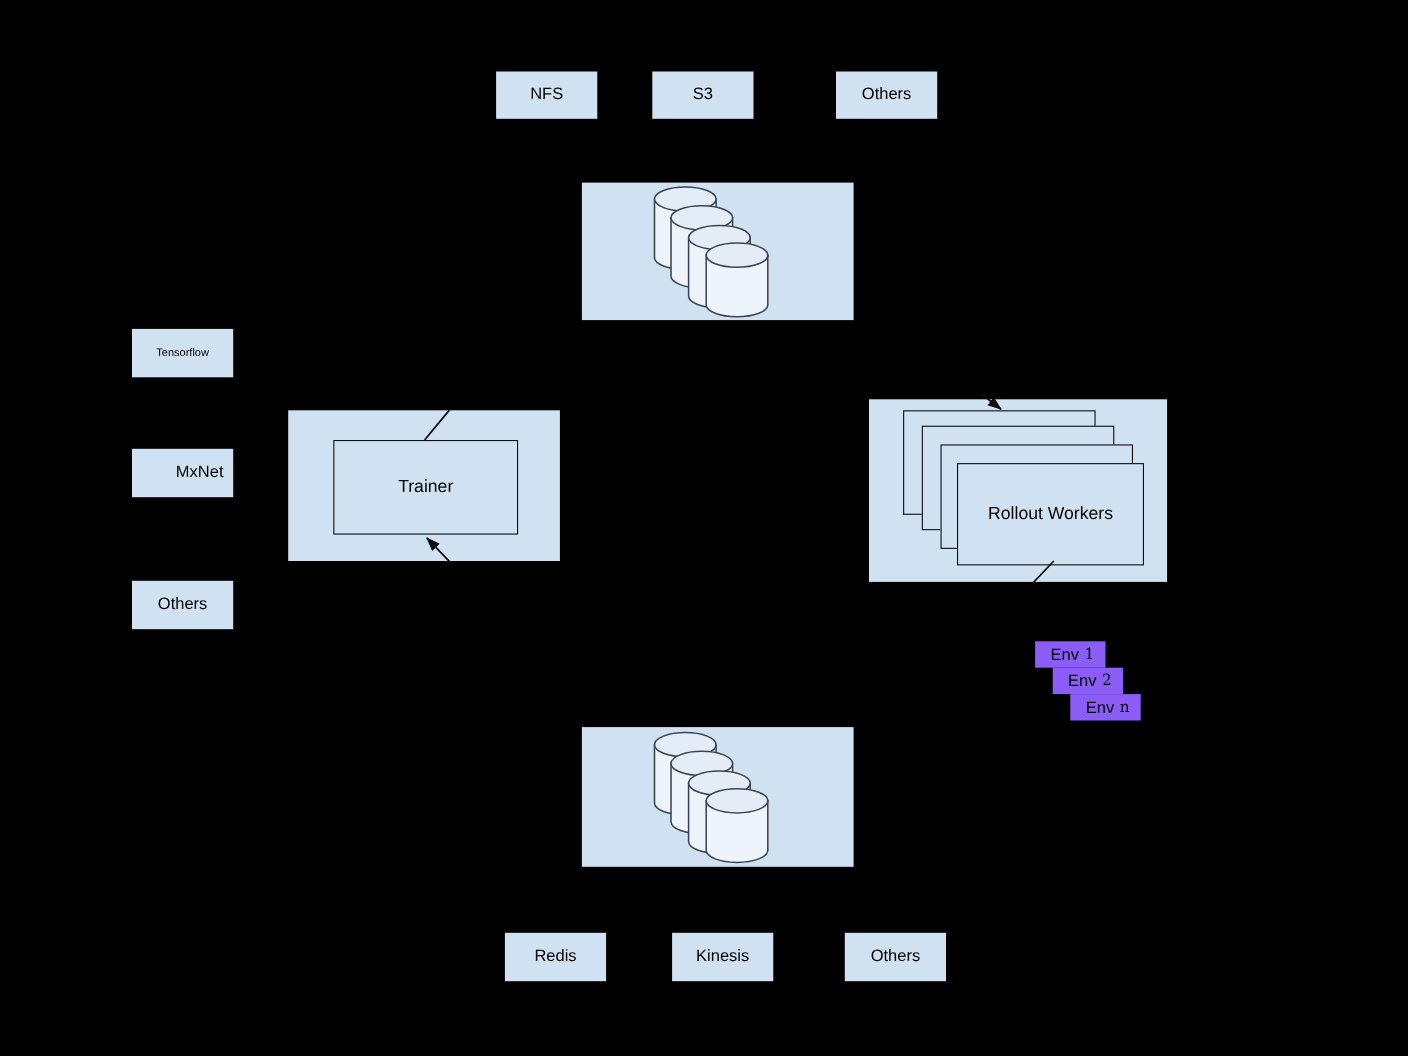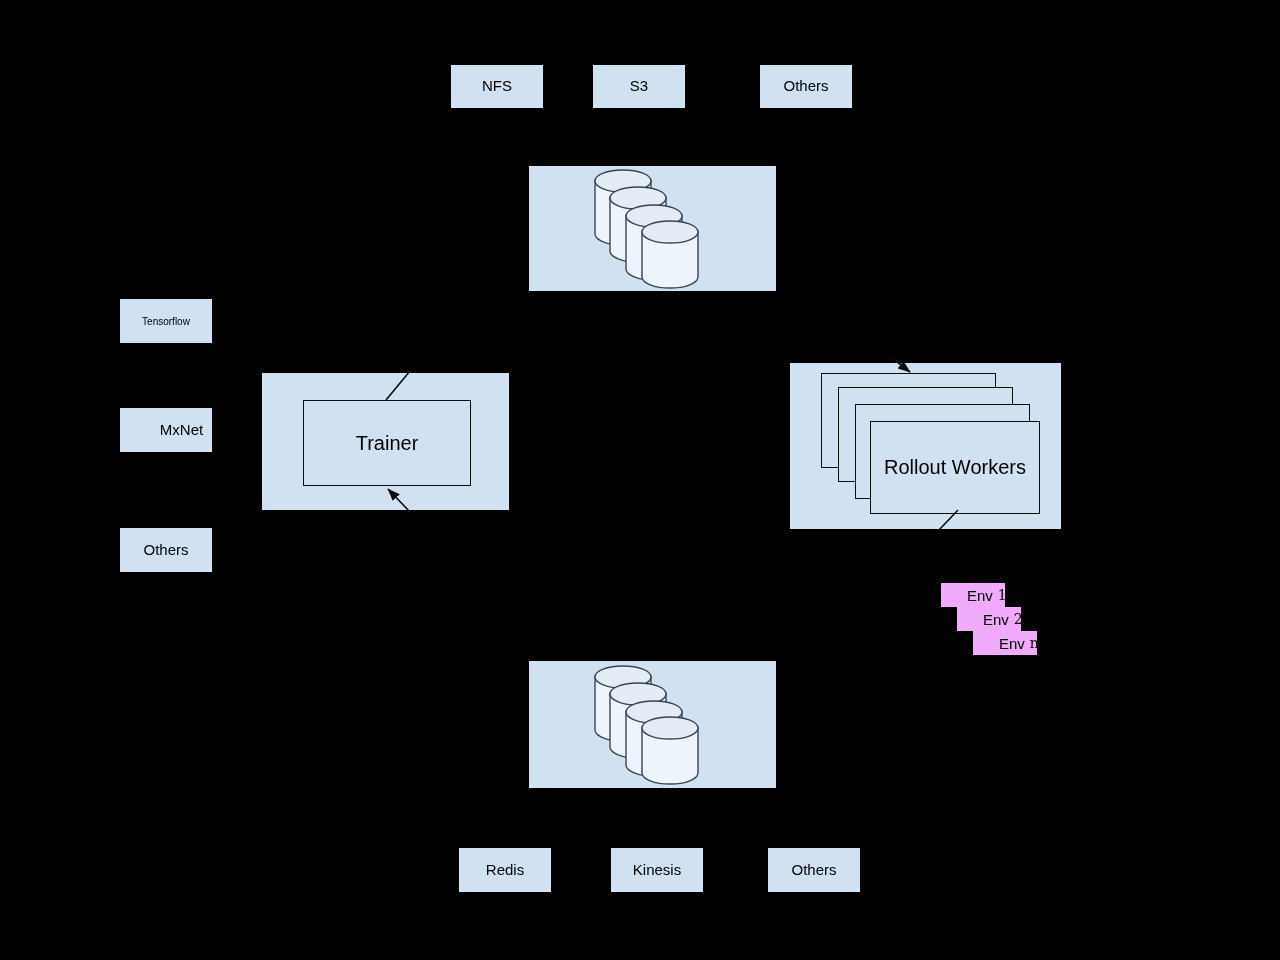--- a/index.html
+++ b/index.html
@@ -48,33 +48,33 @@
   
   .framed {
     position: absolute;
     box-sizing: border-box;
     background: #d0e1f2;
     border: 1.4px solid #0d0d0d;
     display: flex;
     align-items: center;
     justify-content: center;
     color: #000000;
-    font-size: 20px;
+    font-size: 16px;
     white-space: nowrap;
   }
   .framed.blank { }
   
   .env-chip {
     position: absolute;
-    background: #f0abfc;
+    background: #8b5cf6;
     box-sizing: border-box;
     display: flex;
     align-items: center;
     color: #000;
-    padding-left: 26px;
+    padding-left: 14px;
     font-size: 15px;
   }
   .env-chip .idx {
     font-family: "DejaVu Serif", serif;
     font-size: 14px;
     margin-left: 5px;
   }
   
   svg.overlay {
     position: absolute;

